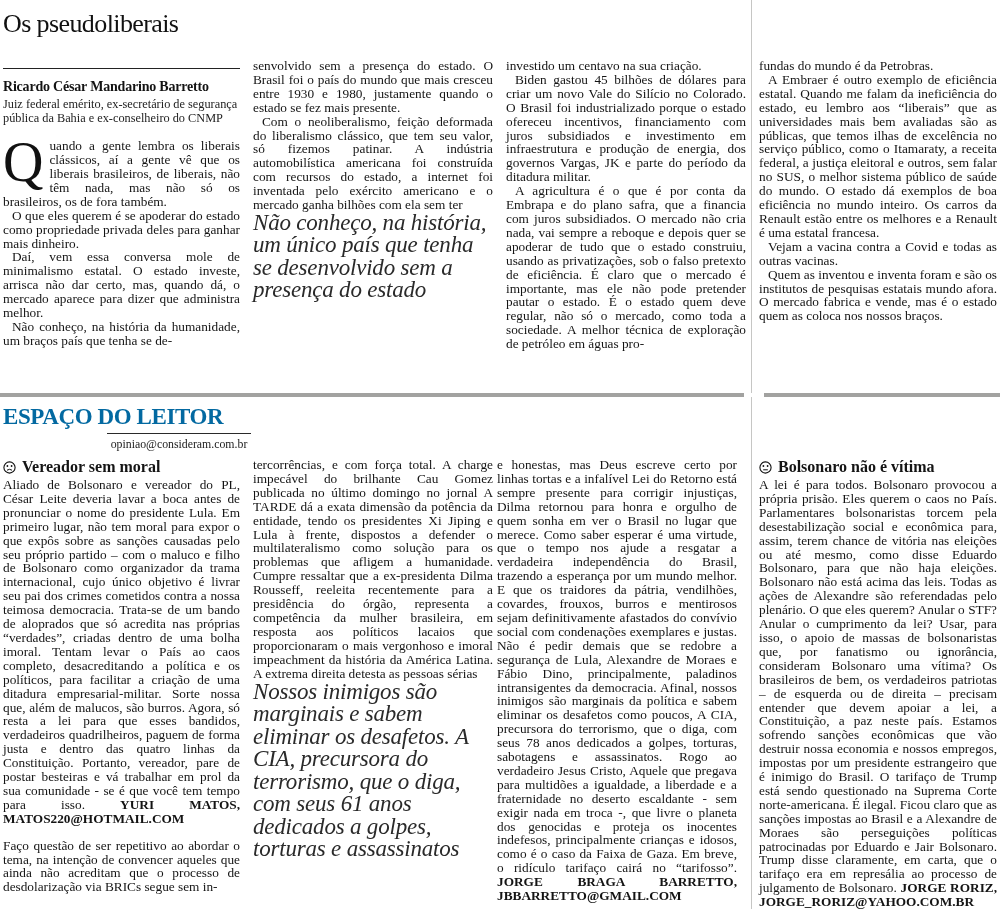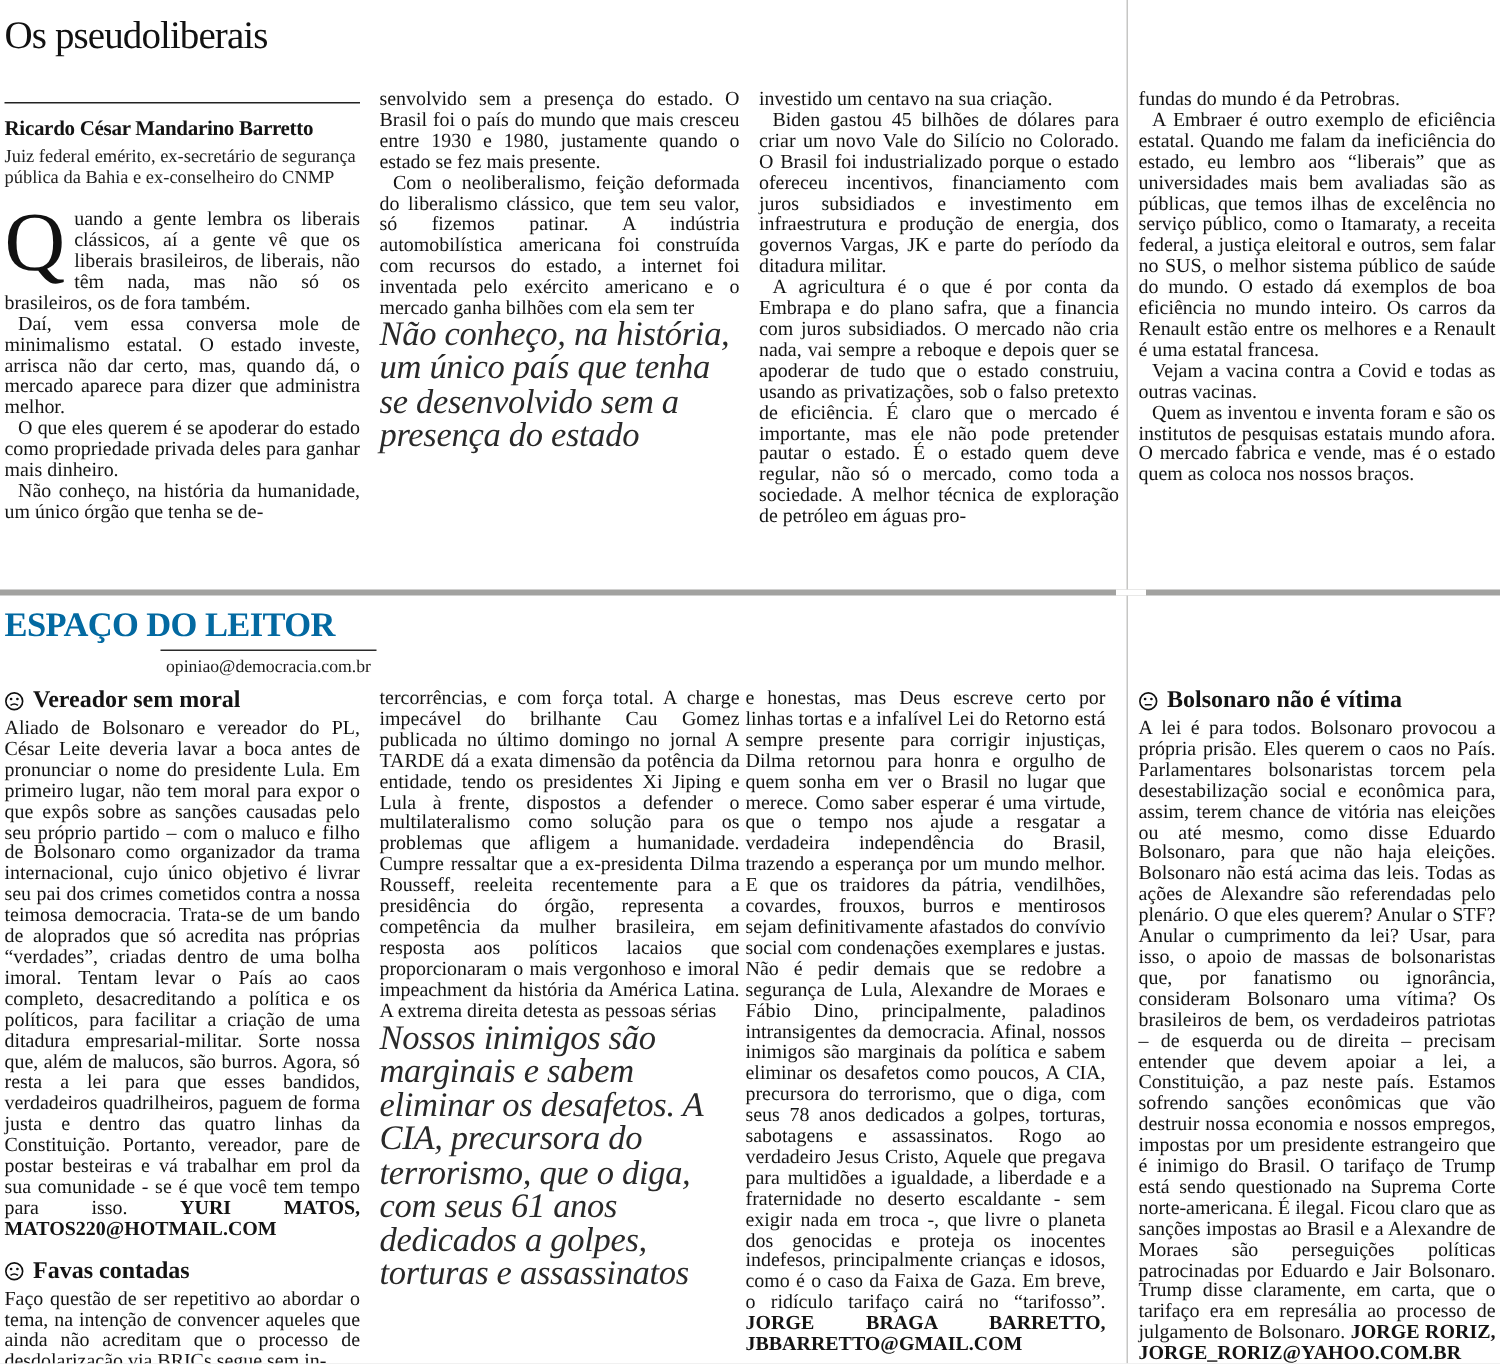--- a/index.html
+++ b/index.html
@@ -56,23 +56,23 @@
 
   <div class="vrule"></div>
 
   <div class="col" id="a-col1">
     <h1 class="headline">Os pseudoliberais</h1>
     <hr class="title-rule">
     <p class="author">Ricardo César Mandarino Barretto</p>
     <p class="role">Juiz federal emérito, ex-secretário de segurança pública da Bahia e ex-conselheiro do CNMP</p>
     <div class="bt">
       <p><span class="dropcap">Q</span><span>uando a gente lembra os liberais clássicos, aí a gente vê que os liberais brasileiros, de liberais, não têm nada, mas não só os brasileiros, os de fora também.</span></p>
+      <p class="ind">O que eles querem é se apoderar do estado como propriedade privada deles para ganhar mais dinheiro.</p>
       <p class="ind">Daí, vem essa conversa mole de minimalismo estatal. O estado investe, arrisca não dar certo, mas, quando dá, o mercado aparece para dizer que administra melhor.</p>
-      <p class="ind">O que eles querem é se apoderar do estado como propriedade privada deles para ganhar mais dinheiro.</p>
-      <p class="ind">Não conheço, na história da humanidade, um único órgão que tenha se de-</p>
+      <p class="ind">Não conheço, na história da humanidade, um braços país que tenha se de-</p>
     </div>
   </div>
 
   <div class="col bt" id="a-col2">
     <p>senvolvido sem a presença do estado. O Brasil foi o país do mundo que mais cresceu entre 1930 e 1980, justamente quando o estado se fez mais presente.</p>
     <p class="ind">Com o neoliberalismo, feição deformada do liberalismo clássico, que tem seu valor, só fizemos patinar. A indústria automobilística americana foi construída com recursos do estado, a internet foi inventada pelo exército americano e o mercado ganha bilhões com ela sem ter</p>
     <p class="pull pull-article">Não conheço, na história, um único país que tenha se desenvolvido sem a presença do estado</p>
   </div>
 
   <div class="col bt" id="a-col3">
@@ -86,48 +86,39 @@
     <p class="ind">A Embraer é outro exemplo de eficiência estatal. Quando me falam da ineficiência do estado, eu lembro aos “liberais” que as universidades mais bem avaliadas são as públicas, que temos ilhas de excelência no serviço público, como o Itamaraty, a receita federal, a justiça eleitoral e outros, sem falar no SUS, o melhor sistema público de saúde do mundo. O estado dá exemplos de boa eficiência no mundo inteiro. Os carros da Renault estão entre os melhores e a Renault é uma estatal francesa.</p>
     <p class="ind">Vejam a vacina contra a Covid e todas as outras vacinas.</p>
     <p class="ind">Quem as inventou e inventa foram e são os institutos de pesquisas estatais mundo afora. O mercado fabrica e vende, mas é o estado quem as coloca nos nossos braços.</p>
   </div>
 
   <div class="section-rule"></div>
   <div class="section-rule-gap"></div>
 
   <div class="letters-header">
     <h2 class="letters-heading">ESPAÇO DO LEITOR</h2>
-    <div class="email-box">opiniao@democracia.com.br</div>
+    <div class="email-box">opiniao@consideram.com.br</div>
   </div>
 
   <div class="col" id="l-col1">
     <div>
       <h3 class="letter-title">
         <svg class="face" width="13" height="13" viewBox="0 0 13 13">
           <circle cx="6.5" cy="6.5" r="5.6" fill="none" stroke="#111" stroke-width="1.1"></circle>
           <circle cx="4.4" cy="5" r="0.9" fill="#111"></circle>
             <circle cx="8.6" cy="5" r="0.9" fill="#111"></circle>
           <path d="M4 9.2 Q6.5 7.4 9 9.2" fill="none" stroke="#111" stroke-width="1"></path>
         </svg>
         <span>Vereador sem moral</span>
       </h3>
       <div class="bt">
         <p><span>Aliado de Bolsonaro e vereador do PL, César Leite deveria lavar a boca antes de pronunciar o nome do presidente Lula. Em primeiro lugar, não tem moral para expor o que expôs sobre as sanções causadas pelo seu próprio partido – com o maluco e filho de Bolsonaro como organizador da trama internacional, cujo único objetivo é livrar seu pai dos crimes cometidos contra a nossa teimosa democracia. Trata-se de um bando de aloprados que só acredita nas próprias “verdades”, criadas dentro de uma bolha imoral. Tentam levar o País ao caos completo, desacreditando a política e os políticos, para facilitar a criação de uma ditadura empresarial-militar. Sorte nossa que, além de malucos, são burros. Agora, só resta a lei para que esses bandidos, verdadeiros quadrilheiros, paguem de forma justa e dentro das quatro linhas da Constituição. Portanto, vereador, pare de postar besteiras e vá trabalhar em prol da sua comunidade - se é que você tem tempo para isso.</span> <span class="sig">YURI MATOS, MATOS220@HOTMAIL.COM</span></p>
       </div>
     </div>
     <div class="letter2-block">
-      <h3 class="letter-title">
-        <svg class="face" width="13" height="13" viewBox="0 0 13 13">
-          <circle cx="6.5" cy="6.5" r="5.6" fill="none" stroke="#111" stroke-width="1.1"></circle>
-          <circle cx="4.4" cy="5" r="0.9" fill="#111"></circle>
-            <circle cx="8.6" cy="5" r="0.9" fill="#111"></circle>
-          <path d="M4 9.2 Q6.5 7.4 9 9.2" fill="none" stroke="#111" stroke-width="1"></path>
-        </svg>
-        <span>Favas contadas</span>
-      </h3>
       <div class="bt">
         <p>Faço questão de ser repetitivo ao abordar o tema, na intenção de convencer aqueles que ainda não acreditam que o processo de desdolarização via BRICs segue sem in-</p>
       </div>
     </div>
   </div>
 
   <div class="col bt" id="l-col2">
     <p>tercorrências, e com força total. A charge impecável do brilhante Cau Gomez publicada no último domingo no jornal A TARDE dá a exata dimensão da potência da entidade, tendo os presidentes Xi Jiping e Lula à frente, dispostos a defender o multilateralismo como solução para os problemas que afligem a humanidade. Cumpre ressaltar que a ex-presidenta Dilma Rousseff, reeleita recentemente para a presidência do órgão, representa a competência da mulher brasileira, em resposta aos políticos lacaios que proporcionaram o mais vergonhoso e imoral impeachment da história da América Latina. A extrema direita detesta as pessoas sérias</p>
     <p class="pull pull-letters">Nossos inimigos são marginais e sabem eliminar os desafetos. A CIA, precursora do terrorismo, que o diga, com seus 61 anos dedicados a golpes, torturas e assassinatos</p>
   </div>

